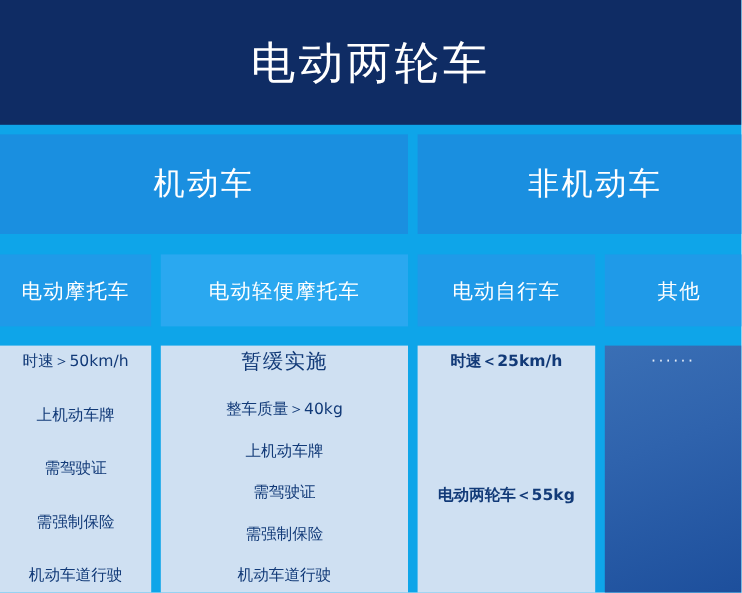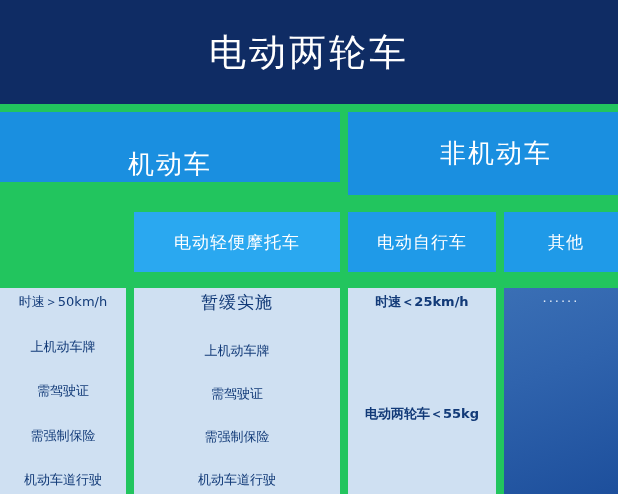--- a/index.html
+++ b/index.html
@@ -8,21 +8,21 @@
     background: #ffffff;
   }
   body {
     font-family: "DejaVu Sans", "Liberation Sans", sans-serif;
   }
   #page {
     position: relative;
     width: 618px;
     height: 494px;
     overflow: hidden;
-    background: #22c55e;
+    background: #0ea5e9;
   }
 
   
   .title-bar {
     position: absolute;
     left: 0;
     top: 0;
     width: 618px;
     height: 104px;
     background: #0f2c64;
@@ -46,22 +46,21 @@
     align-items: center;
     justify-content: center;
     color: #ffffff;
     font-size: 26px;
     letter-spacing: 2px;
   }
   #cat-motor {
     left: 0px;
     top: 112px;
     width: 340px;
-    height: 70px;
-    align-items: flex-end;
+    height: 83px;
   }
   #cat-nonmotor {
     left: 348px;
     top: 112px;
     width: 270px;
     height: 83px;
     padding-left: 13px;
   }
 
   
@@ -128,40 +127,44 @@
     <div class="title-text">电动两轮车</div>
   </div>
 
   <div class="cat-box" id="cat-motor">
     <span>机动车</span>
   </div>
   <div class="cat-box" id="cat-nonmotor">
     <span>非机动车</span>
   </div>
 
+  <div class="type-box" id="type-0">
+    <span>电动摩托车</span>
+  </div>
   <div class="type-box" id="type-2">
     <span>电动自行车</span>
   </div>
   <div class="type-box" id="type-1">
     <span>电动轻便摩托车</span>
   </div>
   <div class="type-box" id="type-3">
     <span>其他</span>
   </div>
 
   <div class="detail-box" id="detail-0">
     <div class="detail-line">时速＞50km/h</div>
     <div class="detail-line">上机动车牌</div>
     <div class="detail-line">需驾驶证</div>
     <div class="detail-line">需强制保险</div>
     <div class="detail-line">机动车道行驶</div>
   </div>
 
   <div class="detail-box" id="detail-1">
     <div class="detail-heading">暂缓实施</div>
+    <div class="detail-line">整车质量＞40kg</div>
     <div class="detail-line">上机动车牌</div>
     <div class="detail-line">需驾驶证</div>
     <div class="detail-line">需强制保险</div>
     <div class="detail-line">机动车道行驶</div>
   </div>
 
   <div class="detail-box" id="detail-2">
     <div class="detail-line">时速＜25km/h</div>
     <div class="detail-line">电动两轮车＜55kg</div>
     <div class="detail-line">无需驾驶证</div>

